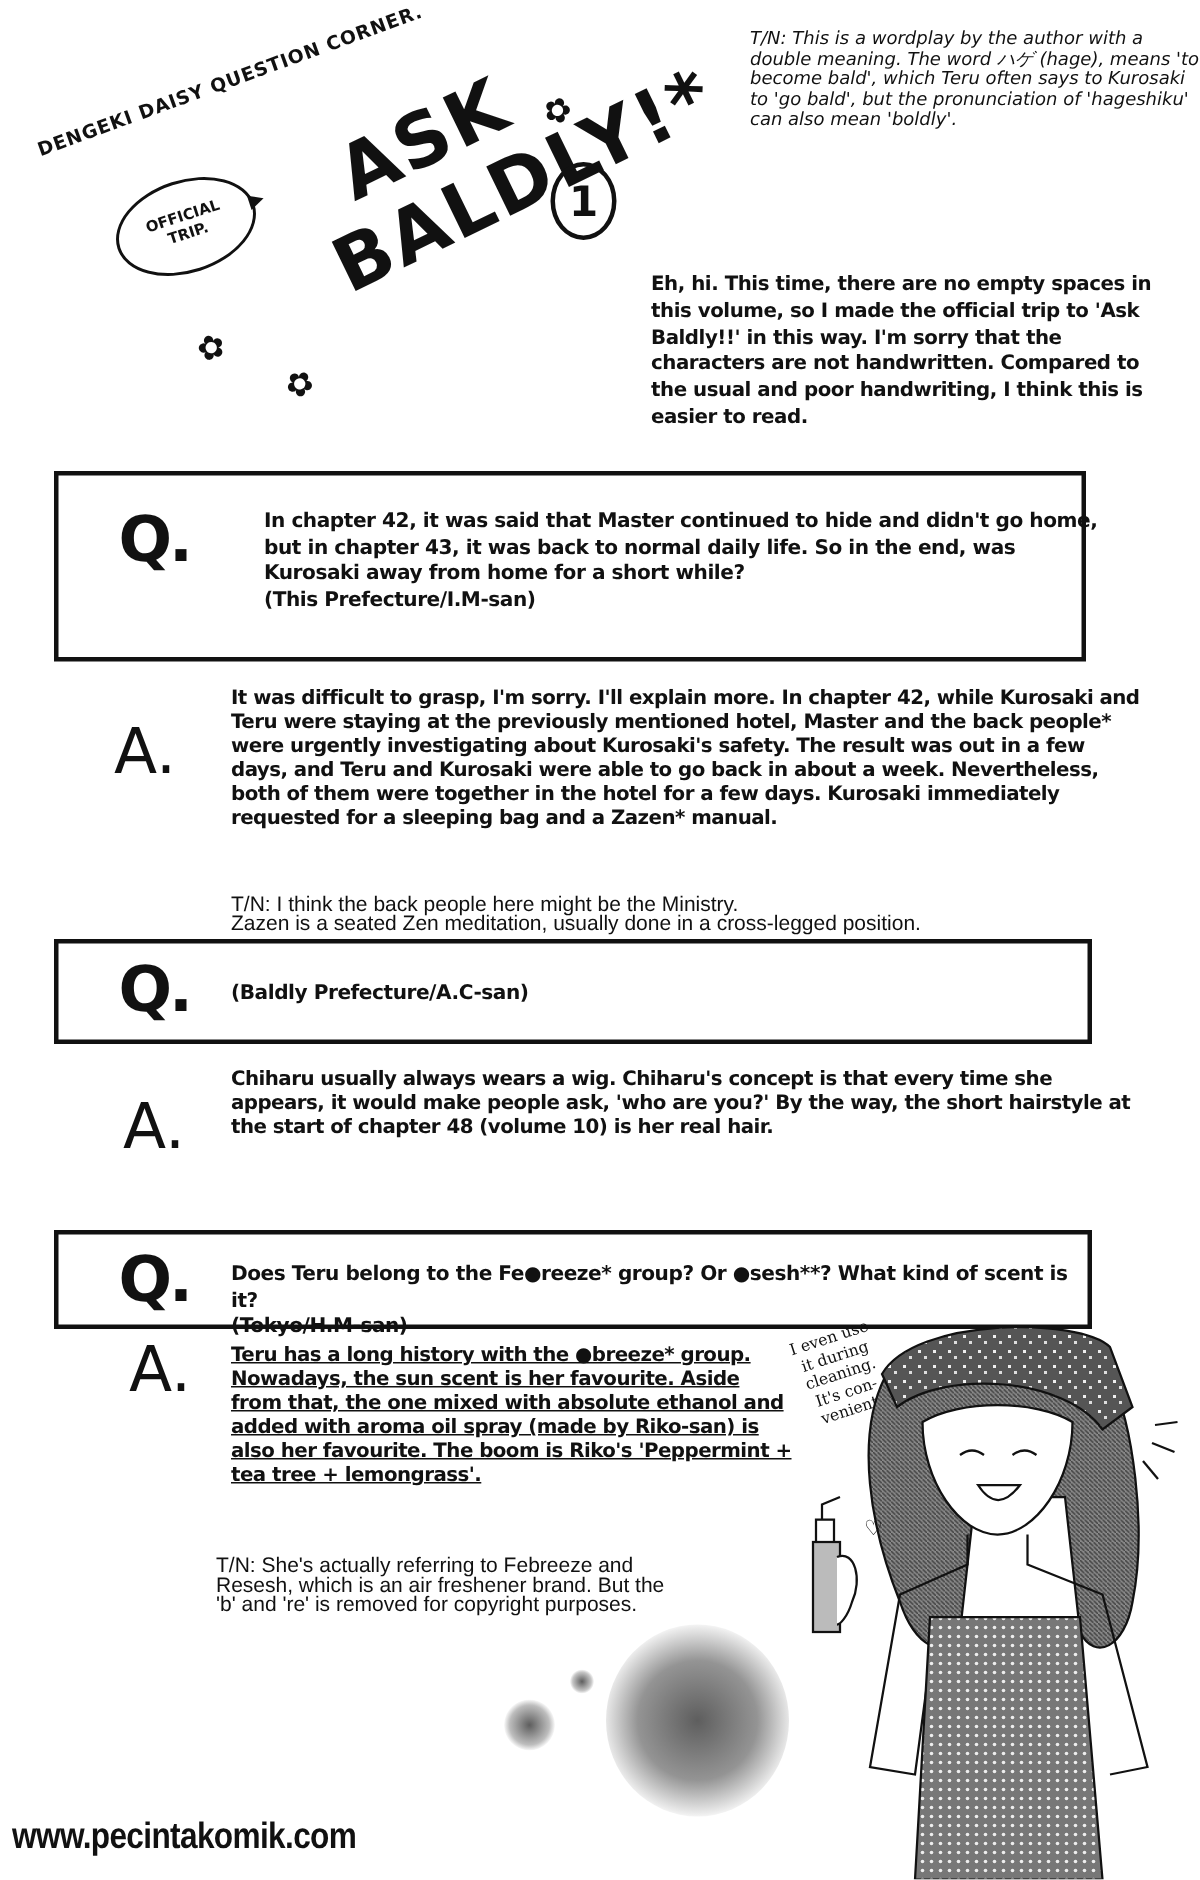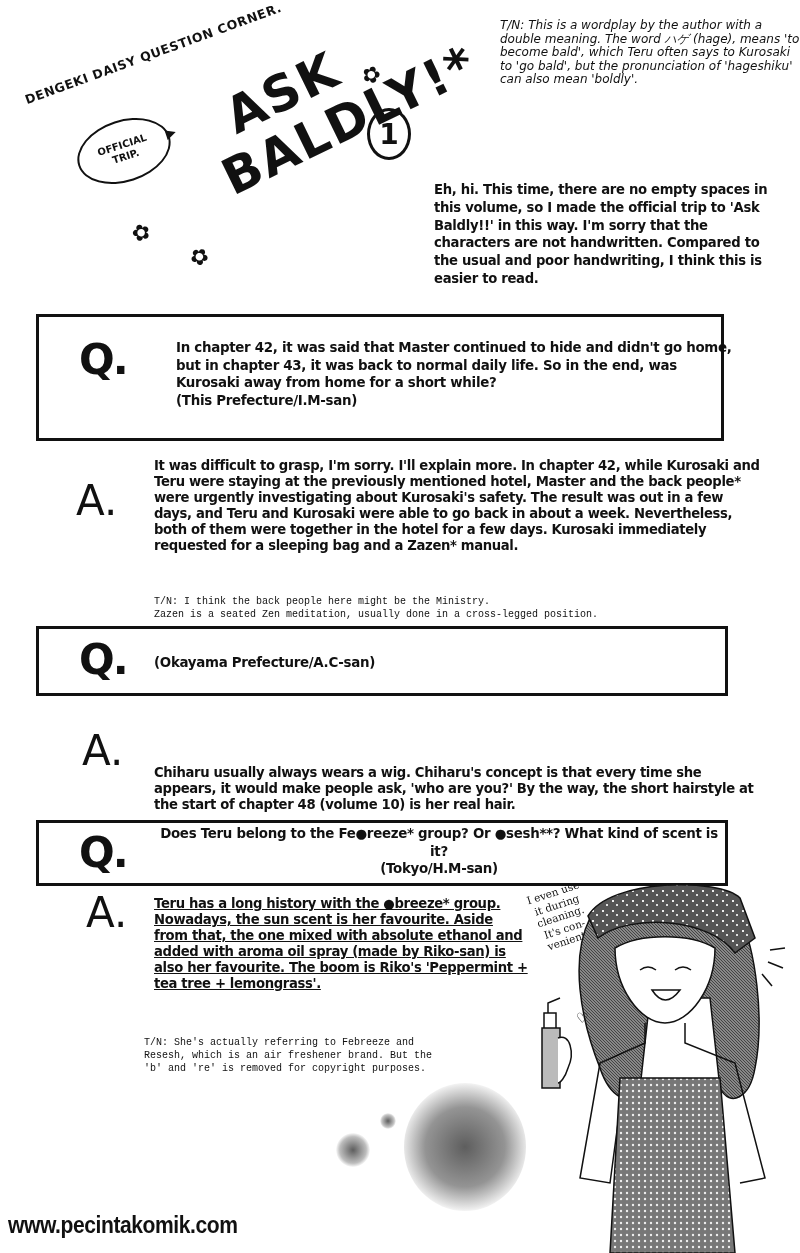--- a/index.html
+++ b/index.html
@@ -69,22 +69,22 @@
   }
   .a-letter {
     position: absolute; font-family: "DejaVu Sans", sans-serif; font-weight: normal;
     font-size: 42px; line-height: 42px; color: #111;
   }
   .a-text {
     position: absolute; font-family: "DejaVu Sans", sans-serif; font-weight: bold;
     font-size: 13.2px; line-height: 16px; color: #111; letter-spacing: -0.35px;
   }
   .tn-note {
-    position: absolute; font-family: Liberation Mono, monospace;
-    font-size: 10px; line-height: 12.8px; color: #111;
+    position: absolute; font-family: Liberation Sans, sans-serif;
+    font-size: 14px; line-height: 12.8px; color: #111;
   }
 
   .illustration { position: absolute; left: 540px; top: 878px; width: 260px; height: 375px; }
   .speech {
     position: absolute; left: 510px; top: 900px; width: 86px;
     transform: rotate(-18deg); transform-origin: left top;
     font-family: "DejaVu Serif", serif; font-size: 10.5px; line-height: 12.5px;
     text-align: center; color: #111; white-space: pre-line;
   }
   .dots { position: absolute; border-radius: 50%; }
@@ -132,29 +132,29 @@
 <div class="a-text" style="left:154px;top:458px;width:610px;">It was difficult to grasp, I'm sorry. I'll explain more. In chapter 42, while Kurosaki and Teru were staying at the previously mentioned hotel, Master and the back people* were urgently investigating about Kurosaki's safety. The result was out in a few days, and Teru and Kurosaki were able to go back in about a week. Nevertheless, both of them were together in the hotel for a few days. Kurosaki immediately requested for a sleeping bag and a Zazen* manual.</div>
 <div class="tn-note" style="left:154px;top:596px;width:560px;">
   <span>T/N: I think the back people here might be the Ministry.</span><br>
   <span>Zazen is a seated Zen meditation, usually done in a cross-legged position.</span>
 </div>
 
 <div class="q-box" style="top:626px;width:692px;height:70px;">
   <span class="q-letter" style="left:40px;top:10px;">Q.</span>
   <div class="q-text" style="left:115px;top:7px;width:570px;">
     <br>
-    <span>(Okayama Prefecture/A.C-san)</span>
+    <span>(Baldly Prefecture/A.C-san)</span>
   </div>
 </div>
 <span class="a-letter" style="left:82px;top:730px;">A.</span>
-<div class="a-text" style="left:154px;top:765px;width:610px;">Chiharu usually always wears a wig. Chiharu's concept is that every time she appears, it would make people ask, 'who are you?' By the way, the short hairstyle at the start of chapter 48 (volume 10) is her real hair.</div>
+<div class="a-text" style="left:154px;top:712px;width:610px;">Chiharu usually always wears a wig. Chiharu's concept is that every time she appears, it would make people ask, 'who are you?' By the way, the short hairstyle at the start of chapter 48 (volume 10) is her real hair.</div>
 
 <div class="q-box" style="top:820px;width:692px;height:66px;">
   <span class="q-letter" style="left:40px;top:9px;">Q.</span>
-  <div class="q-text" style="left:115px;top:2px;width:570px;text-align:center;">
+  <div class="q-text" style="left:115px;top:18px;width:570px;">
     <span>Does Teru belong to the Fe●reeze* group? Or ●sesh**? What kind of scent is it?</span><br>
     <span>(Tokyo/H.M-san)</span>
   </div>
 </div>
 <span class="a-letter" style="left:86px;top:892px;">A.</span>
 <div class="a-text" style="left:154px;top:896px;width:375px;text-decoration:underline;">Teru has a long history with the ●breeze* group. Nowadays, the sun scent is her favourite. Aside from that, the one mixed with absolute ethanol and added with aroma oil spray (made by Riko-san) is also her favourite. The boom is Riko's 'Peppermint + tea tree + lemongrass'.</div>
 <div class="tn-note" style="left:144px;top:1037px;width:300px;">
   <span>T/N: She's actually referring to Febreeze and</span><br>
   <span>Resesh, which is an air freshener brand. But the</span><br>
   <span>'b' and 're' is removed for copyright purposes.</span>

